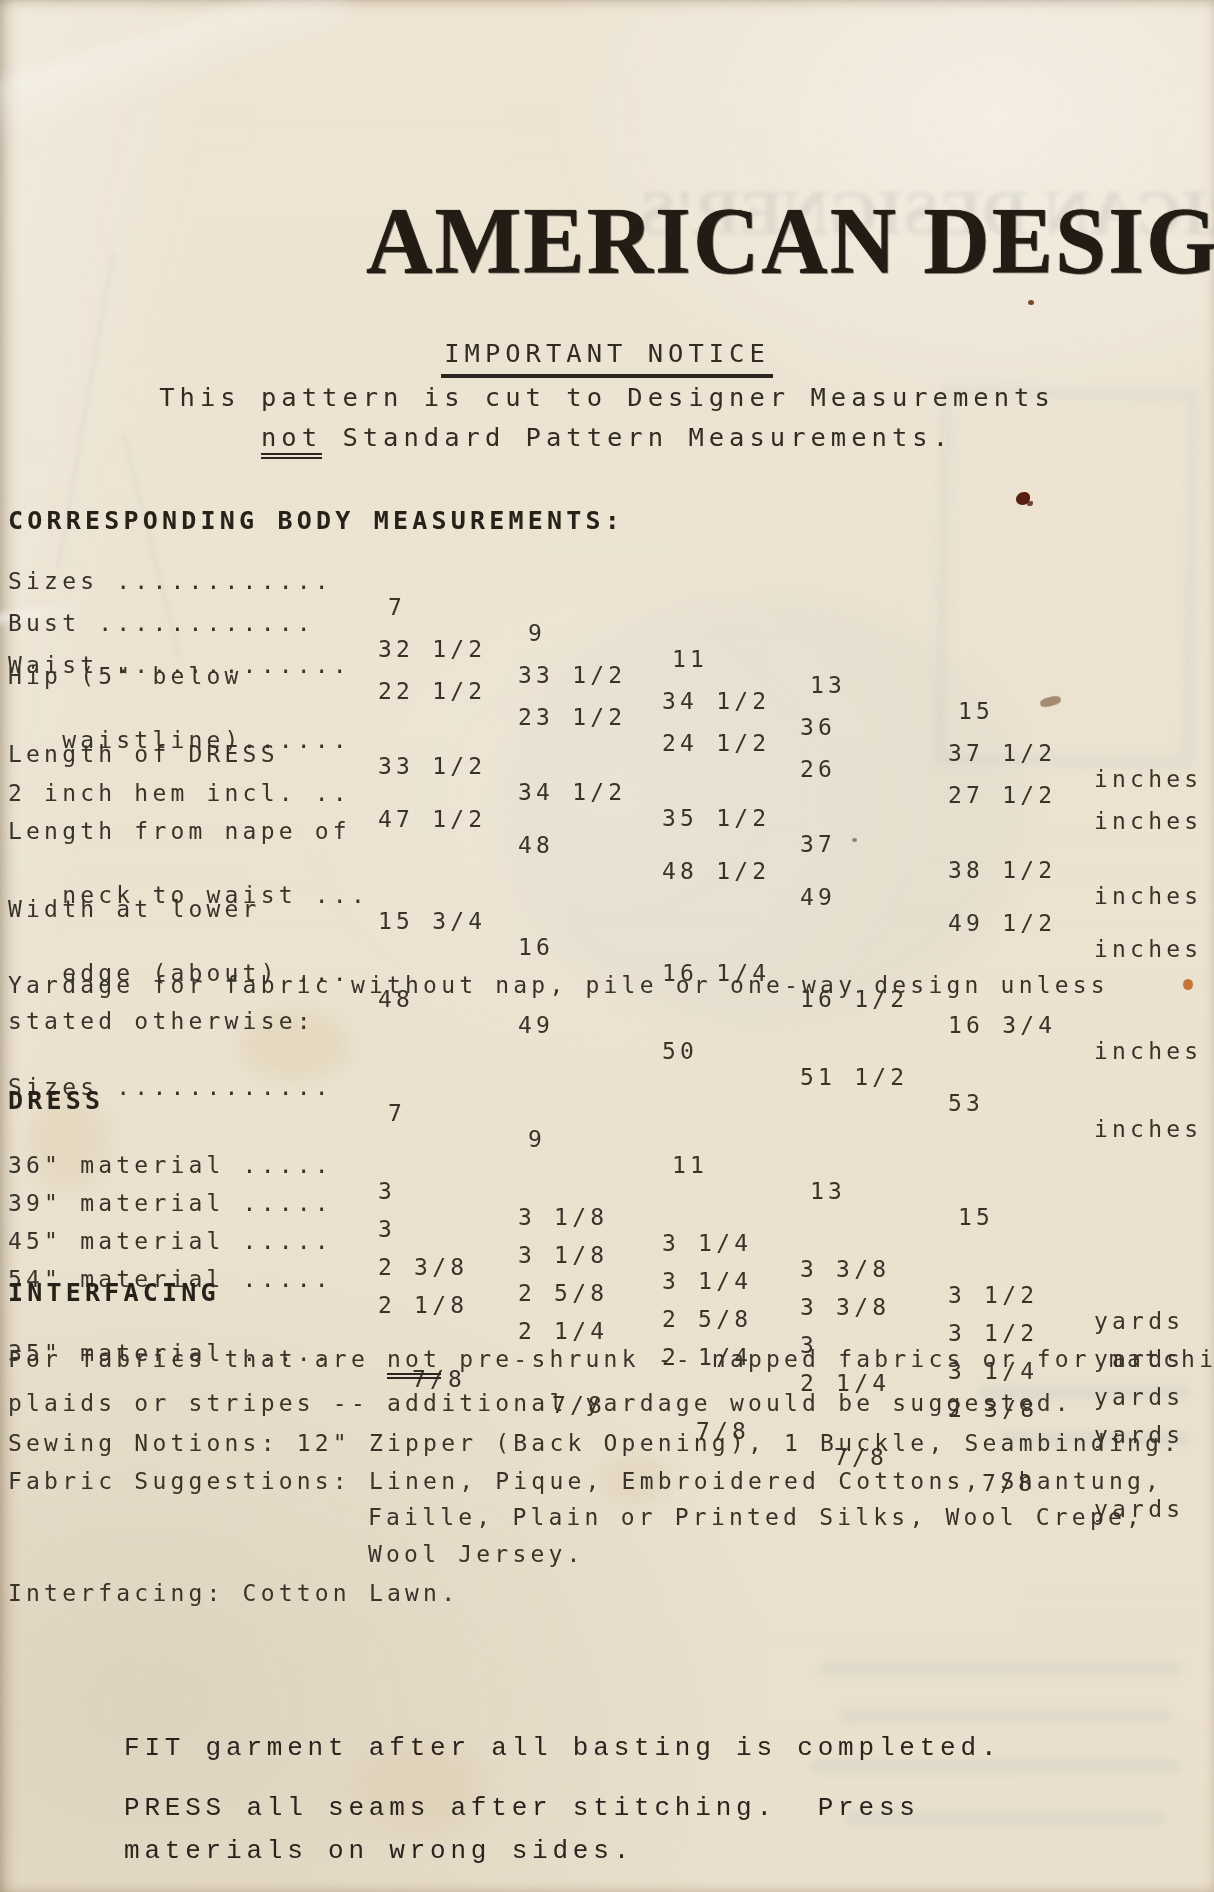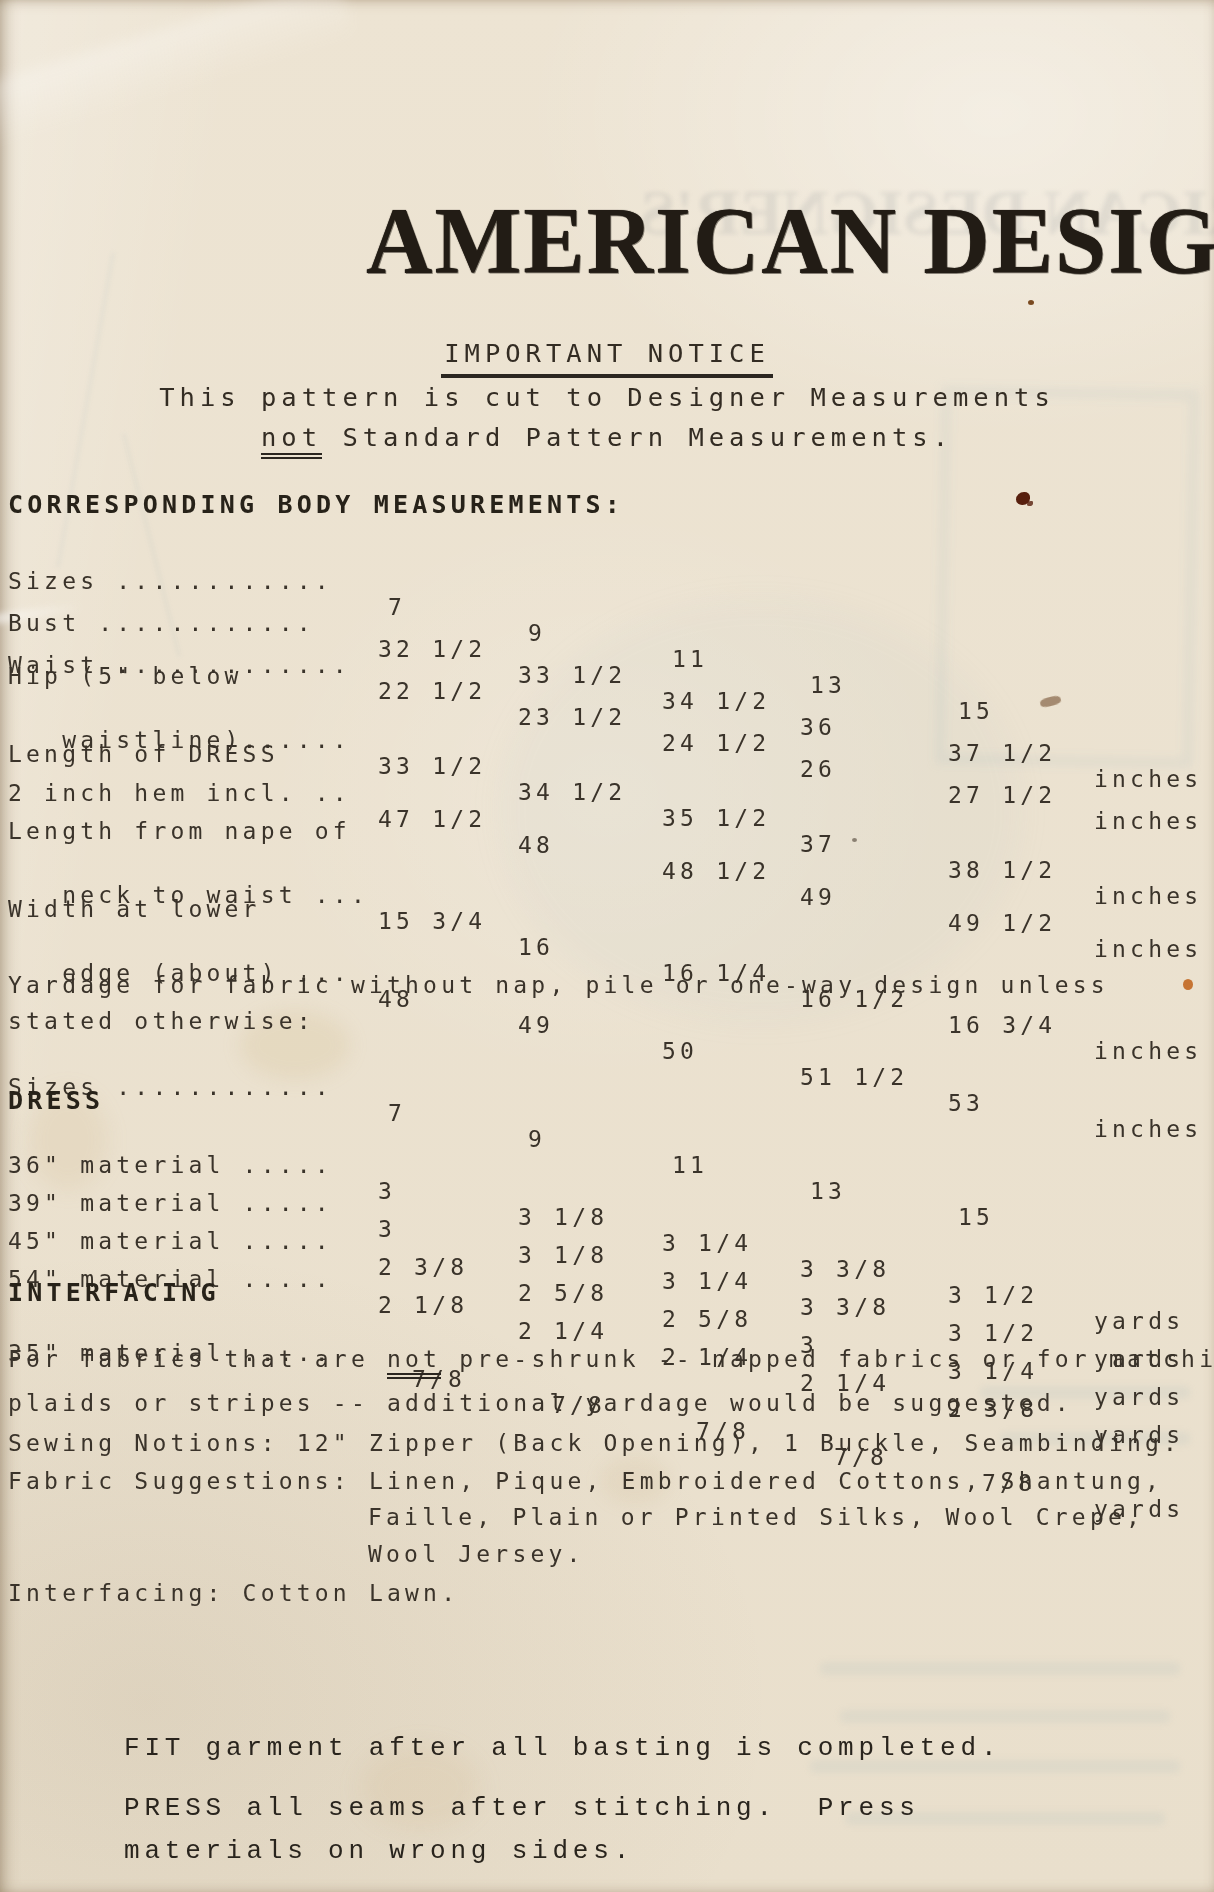--- a/index.html
+++ b/index.html
@@ -106,21 +106,21 @@
   <div class="stain stain-c"></div>
   <div class="stain stain-d"></div>
 
   <div class="title-ghost">AMERICAN DESIGNER'S</div>
   <h1 class="title">AMERICAN DESIGNER'S</h1>
 
   <div class="tw notice-line" style="top:338px;"><span class="u-thick">IMPORTANT NOTICE</span></div>
   <div class="tw notice-line" style="top:382px;">This pattern is cut to Designer Measurements</div>
   <div class="tw notice-line" style="top:422px;"><span class="u-double">not</span><span> Standard Pattern Measurements.</span></div>
 
-  <div class="tw line bold" style="top:490px; font-size:25px;">CORRESPONDING BODY MEASUREMENTS:</div>
+  <div class="tw line bold" style="top:506px; font-size:25px;">CORRESPONDING BODY MEASUREMENTS:</div>
 
   <div class="row tw sizesrow" style="top:542px;">
     <span class="lbl">Sizes ............</span>
     <span class="cell c1">7</span>
     <span class="cell c2">9</span>
     <span class="cell c3">11</span>
     <span class="cell c4">13</span>
     <span class="cell c5">15</span>
   </div>
 

